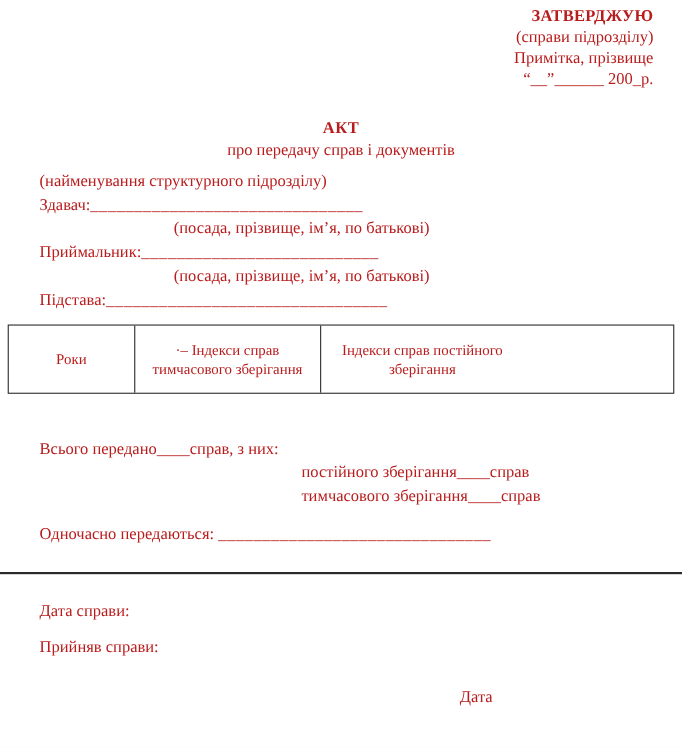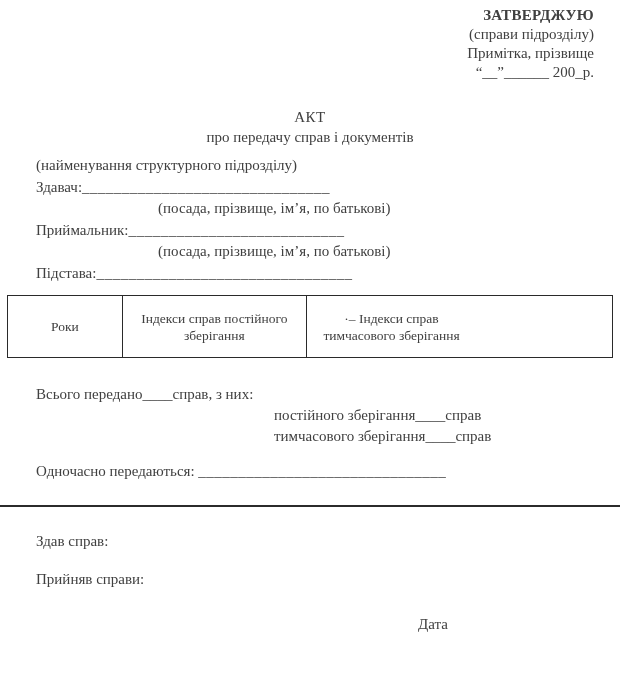--- a/index.html
+++ b/index.html
@@ -6,40 +6,40 @@
     margin: 0;
     padding: 0;
     background: #e8e8e8;
   }
   .page {
     position: relative;
     width: 620px;
     height: 679px;
     margin: 0 auto;
     background: #ffffff;
-    color: #404040;
+    color: #b91c1c;
     font-family: "Liberation Serif", "DejaVu Serif", serif;
     font-size: 15px;
     overflow: hidden;
     box-sizing: border-box;
   }
   
   .approval {
     padding: 6px 26px 0 0;
     text-align: right;
     line-height: 19px;
   }
   .approval .l1 { font-weight: bold; letter-spacing: .3px; }
   
   .title-block {
     margin-top: 25px;
     text-align: center;
     line-height: 20px;
   }
-  .title-block .heading { font-weight: normal; letter-spacing: .5px; }
+  .title-block .heading { font-weight: bold; letter-spacing: .5px; }
   
   .intro {
     margin: 8px 24px 0 36px;
     line-height: 21.5px;
   }
   .intro .indent { padding-left: 122px; }
   .blank { letter-spacing: .5px; }
   
   .reg-table {
     display: flex;
@@ -59,36 +59,36 @@
     padding: 2px 8px;
     box-sizing: border-box;
   }
   .reg-table .cell:last-child { border-right: none; }
   .c-years     { flex: 0 0 19%; }
   .c-permanent { flex: 0 0 30.5%; }
   .c-temporary { flex: 0 0 28%; }
   .c-note      { flex: 1 1 auto; }
   
   .totals {
-    margin: 26px 24px 0 36px;
+    margin: 41px 24px 0 36px;
     line-height: 21px;
   }
   .totals .sub { padding-left: 238px; }
   .simultaneous { margin-top: 14px; }
   
   .divider {
     margin: 23px 0 0 0;
     border: none;
     border-top: 2px solid #2b2b2b;
     width: 100%;
   }
   
   .signatures { margin: 26px 24px 0 36px; }
   .sig-handed { }
-  .sig-received { margin-top: 21px; }
+  .sig-received { margin-top: 16px; }
   .sig-date { margin: 28px 0 0 382px; }
 </style>
 </head>
 <body>
 
 <div class="page">
 
   <div class="approval">
     <div class="l1">ЗАТВЕРДЖУЮ</div>
     <div>(справи підрозділу)</div>
@@ -105,32 +105,32 @@
     <div>(найменування структурного підрозділу)</div>
     <div><span>Здавач:</span><span class="blank">_______________________________</span></div>
     <div class="indent">(посада, прізвище, ім’я, по батькові)</div>
     <div><span>Приймальник:</span><span class="blank">___________________________</span></div>
     <div class="indent">(посада, прізвище, ім’я, по батькові)</div>
     <div><span>Підстава:</span><span class="blank">________________________________</span></div>
   </div>
 
   <div class="reg-table">
     <div class="cell c-years">Роки</div>
+    <div class="cell c-temporary">·– Індекси справ тимчасового зберігання</div>
     <div class="cell c-permanent">Індекси справ постійного зберігання</div>
-    <div class="cell c-temporary">·– Індекси справ тимчасового зберігання</div>
   </div>
 
   <div class="totals">
     <div>Всього передано____справ, з них:</div>
     <div class="sub">постійного зберігання____справ</div>
     <div class="sub">тимчасового зберігання____справ</div>
     <div class="simultaneous"><span>Одночасно передаються:</span>&nbsp;<span class="blank">_______________________________</span></div>
   </div>
 
   <hr class="divider">
 
   <div class="signatures">
-    <div class="sig-handed">Здав справ:</div>
+    <div class="sig-handed">Дата справи:</div>
     <div class="sig-received">Прийняв справи:</div>
     <div class="sig-date">Дата</div>
   </div>
 
 </div>
 
 </body></html>

